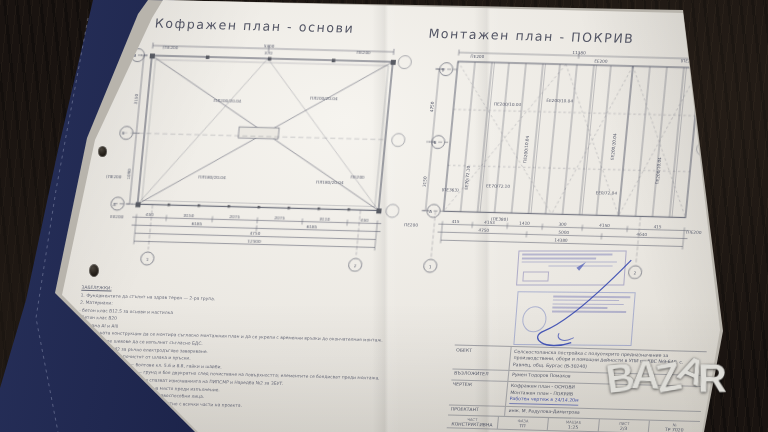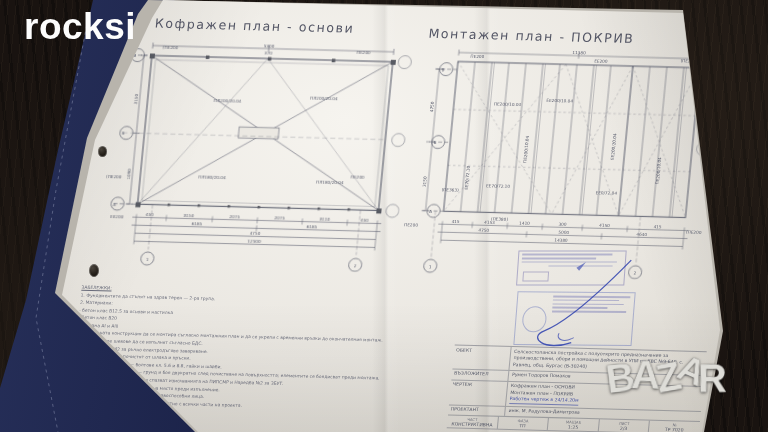--- a/index.html
+++ b/index.html
@@ -419,17 +419,16 @@
             <div class="v">ТР 7020</div>
           </div>
         </div>
       </div>
     </div>
 
     <div class="hole" style="left:98px;top:146px;width:9px;height:11px;"></div>
     <div class="hole" style="left:89px;top:264px;width:10px;height:13px;"></div>
   </div>
 
-  <div class="rocksi">rocksi</div>
   <div class="bazar">
     <span class="bz1">B</span><span class="bz2">A</span><span class="bz3">Z</span><span class="bz4">A</span><span class="bz5">R</span>
   </div>
 </div>
 
 </body></html>

